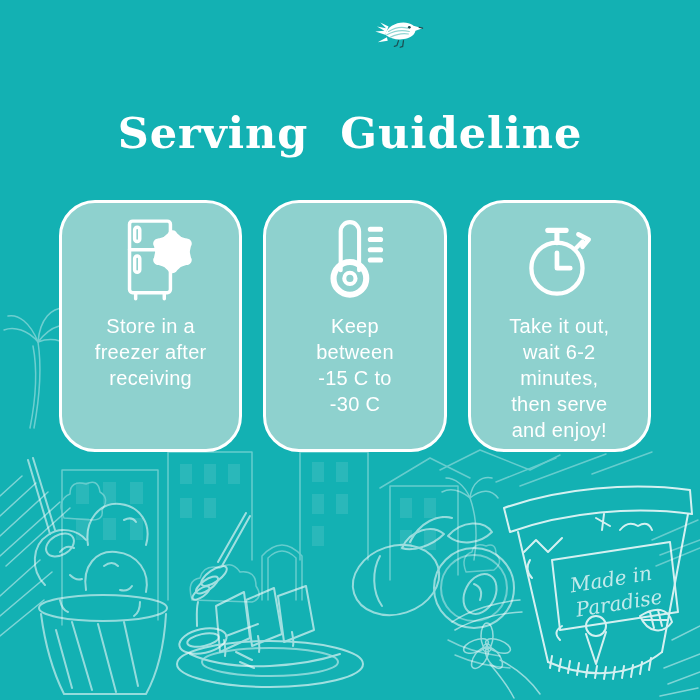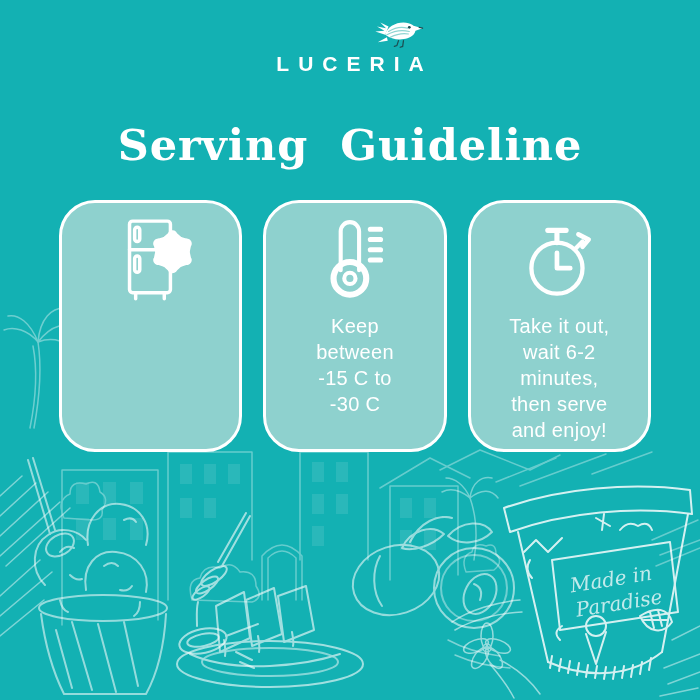--- a/index.html
+++ b/index.html
@@ -16,21 +16,21 @@
   .script-text{
     font-family:"DejaVu Serif",serif;font-style:italic;font-size:20px;
     fill:#ffffff;stroke:none;opacity:.9;text-anchor:middle;
   }
   .header{position:absolute;top:14px;left:0;right:0;text-align:center;z-index:2;}
   .bird{display:block;margin:0 auto -2px 372px;}
   .brand{
     color:#ffffff;font-size:21px;font-weight:bold;letter-spacing:9px;text-indent:9px;
   }
   .title{
-    position:absolute;top:108px;left:0;right:0;margin:12px;text-align:center;z-index:2;
+    position:absolute;top:108px;left:0;right:0;margin:0;text-align:center;z-index:2;
     color:#ffffff;font-family:"DejaVu Serif",serif;font-weight:700;font-size:43px;
     letter-spacing:1px;word-spacing:16px;
   }
   .cards{
     position:absolute;top:200px;left:59px;right:49px;height:252px;
     display:flex;gap:21px;z-index:2;
   }
   .card{
     flex:1;background:#8ed1ce;border:3px solid #ffffff;border-radius:36px;
     box-sizing:border-box;display:flex;flex-direction:column;align-items:center;
@@ -183,21 +183,20 @@
     <svg class="bird" width="58" height="40" viewBox="0 0 70 46">
       <path d="M16,24 L4,20 L15,19 L6,14 L17,16 L10,9 L20,14 Z" fill="#ffffff"></path>
       <path d="M18,27 L7,33 L19,31 Z" fill="#ffffff"></path>
       <path d="M16,24 C18,13 33,7 44,10 C52,12 55,18 50,24 C43,31 26,32 16,24 Z" fill="#ffffff"></path>
       <path d="M50,13 L61,16 L50,20 Z" fill="#ffffff"></path>
       <path d="M57,15 L61,16" stroke="#1d4e52" stroke-width="1.6" stroke-linecap="round" fill="none"></path>
       <circle cx="45" cy="15" r="1.7" fill="#1d4e52"></circle>
       <path d="M20,20 C28,15 36,14 43,16 M18,24 C27,19 37,18 45,20 M22,27 C30,23 38,22 44,23" stroke="#8fd6d3" stroke-width="1.4" fill="none" stroke-linecap="round"></path>
       <path d="M32,31 l-2,6 l-3,1 M38,31 l-1,7 l-3,1" stroke="#1d4e52" stroke-width="1.5" fill="none" stroke-linecap="round"></path>
     </svg>
-    <div class="brand">LUCERIA</div>
   </div>
 
   <h1 class="title">Serving Guideline</h1>
 
   <div class="cards">
 
     <div class="card">
       <div class="card-icon-box">
         <svg class="card-icon" width="92" height="92" viewBox="0 0 90 90" stroke-width="3.4">
           <rect x="24" y="6" width="40" height="70" rx="3"></rect>
@@ -210,20 +209,23 @@
             <path d="M66,20 L66,52 M61,25 L66,20.5 L71,25 M61,47 L66,51.5 L71,47" transform="rotate(60 66 36)"></path>
             <path d="M66,20 L66,52 M61,25 L66,20.5 L71,25 M61,47 L66,51.5 L71,47" transform="rotate(120 66 36)"></path>
           </g>
           <g stroke-width="3.4">
             <path d="M66,20 L66,52 M61,25 L66,20.5 L71,25 M61,47 L66,51.5 L71,47"></path>
             <path d="M66,20 L66,52 M61,25 L66,20.5 L71,25 M61,47 L66,51.5 L71,47" transform="rotate(60 66 36)"></path>
             <path d="M66,20 L66,52 M61,25 L66,20.5 L71,25 M61,47 L66,51.5 L71,47" transform="rotate(120 66 36)"></path>
           </g>
         </svg>
       </div>
+      <p class="card-text">Store in a
+freezer after
+receiving</p>
     </div>
 
     <div class="card">
       <div class="card-icon-box">
         <svg class="card-icon" width="92" height="92" viewBox="0 0 90 90" stroke-width="4">
           <path d="M31,54 V16 a9,9 0 0 1 18,0 V54"></path>
           <circle cx="40" cy="62" r="15" fill="#8ed1ce" stroke="none"></circle>
           <circle cx="40" cy="62" r="17"></circle>
           <circle cx="40" cy="62" r="5.5"></circle>
           <path d="M60,14 h10 M60,24 h10 M60,34 h10 M60,44 h10" stroke-width="5"></path>

